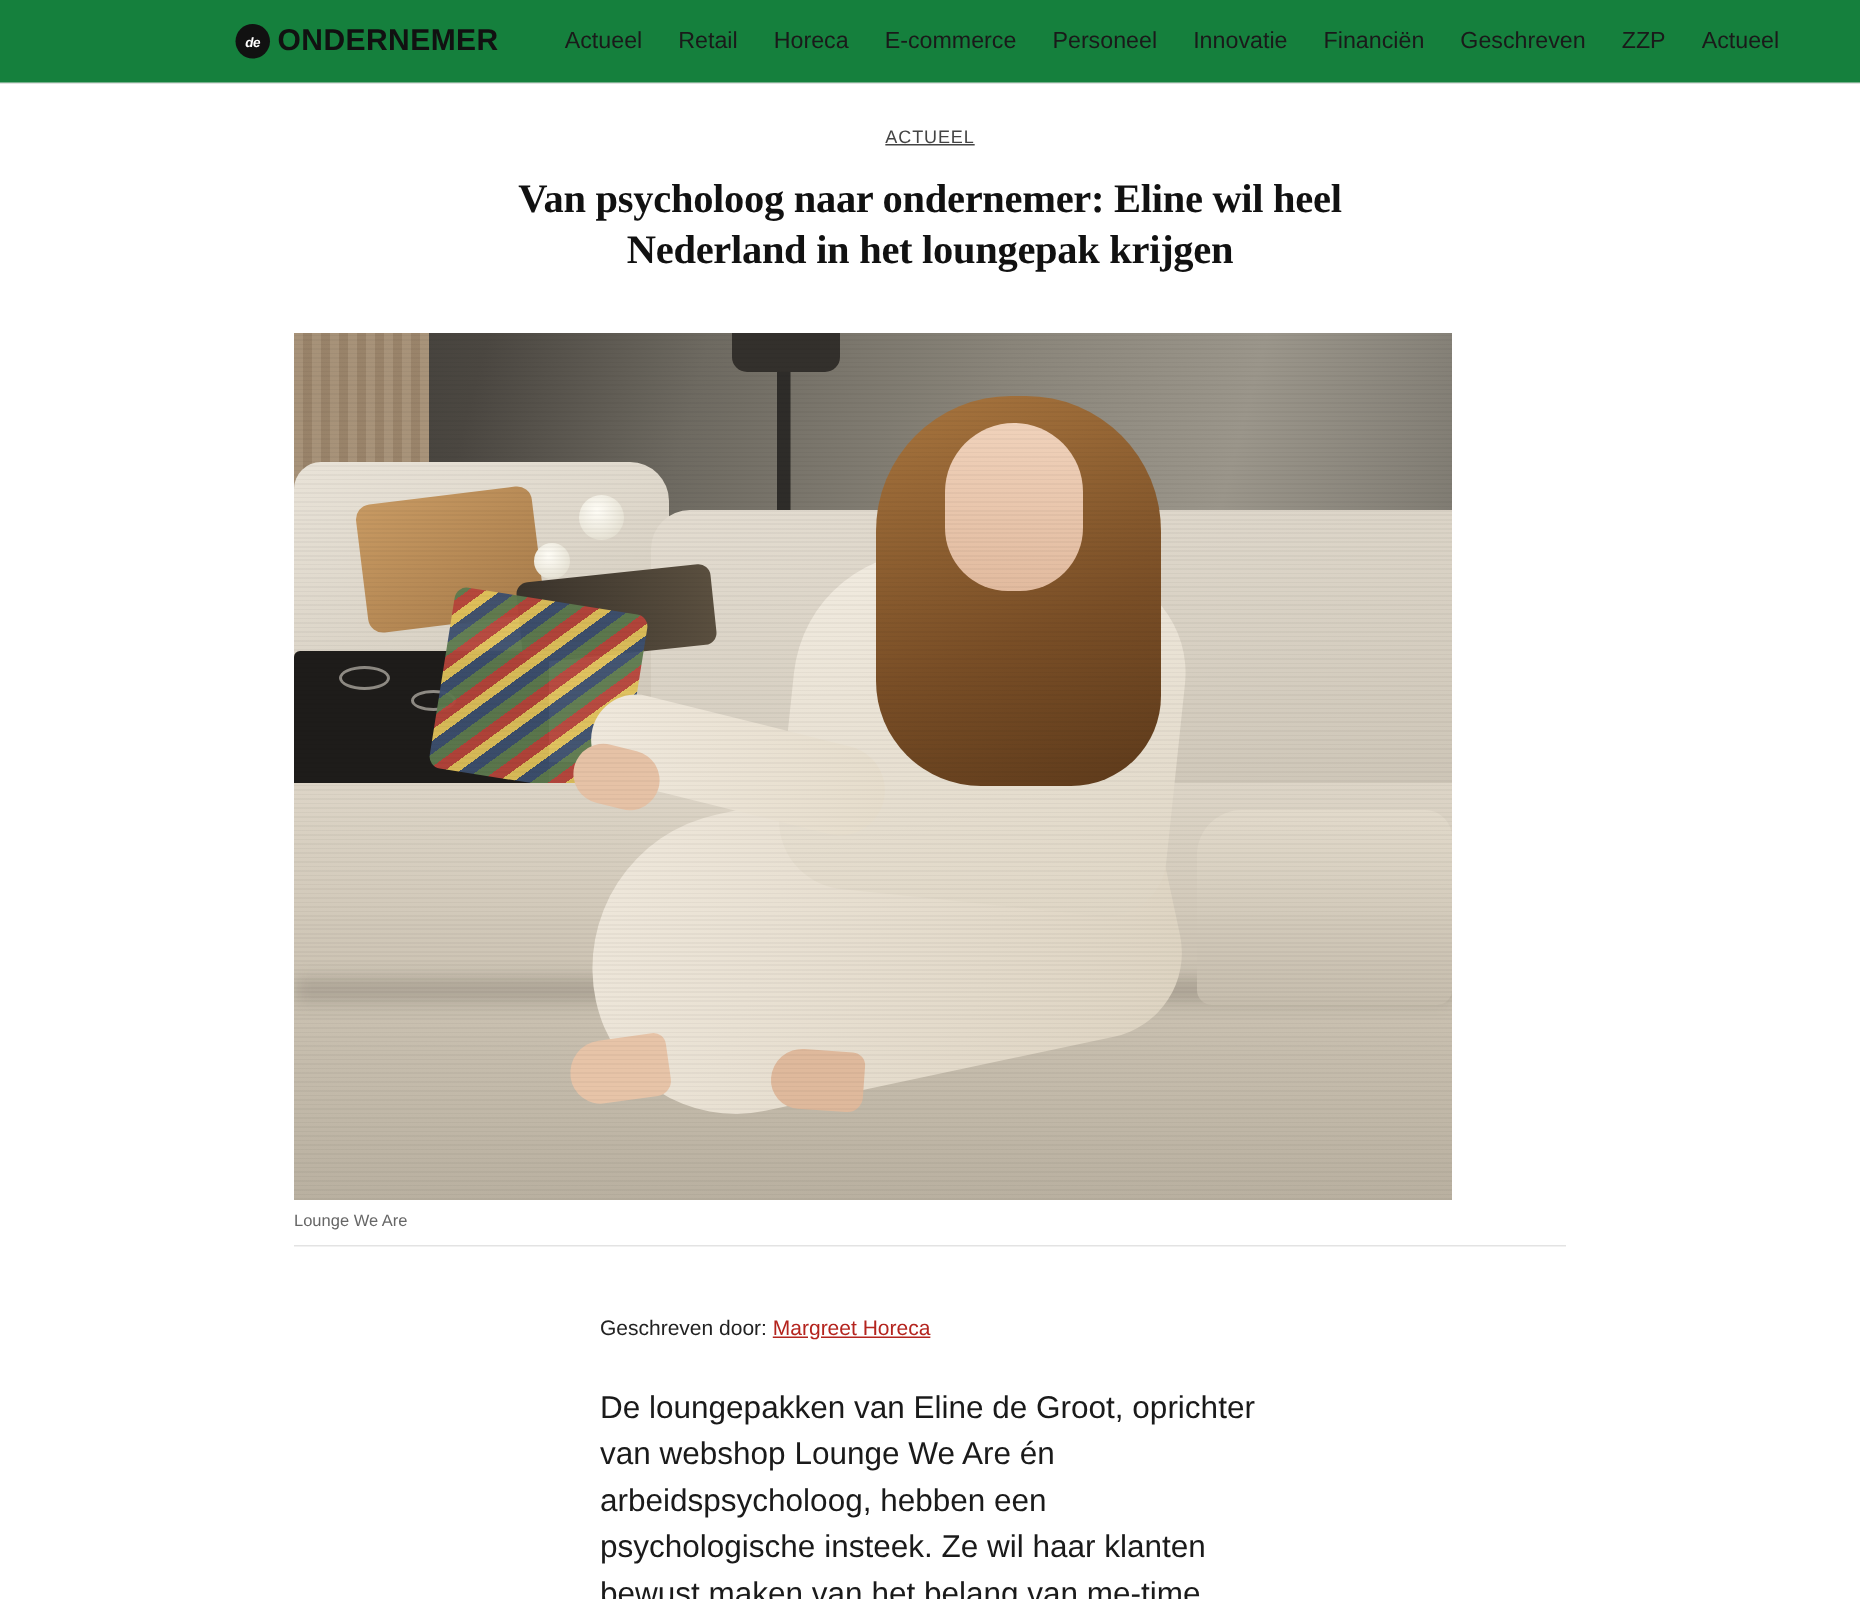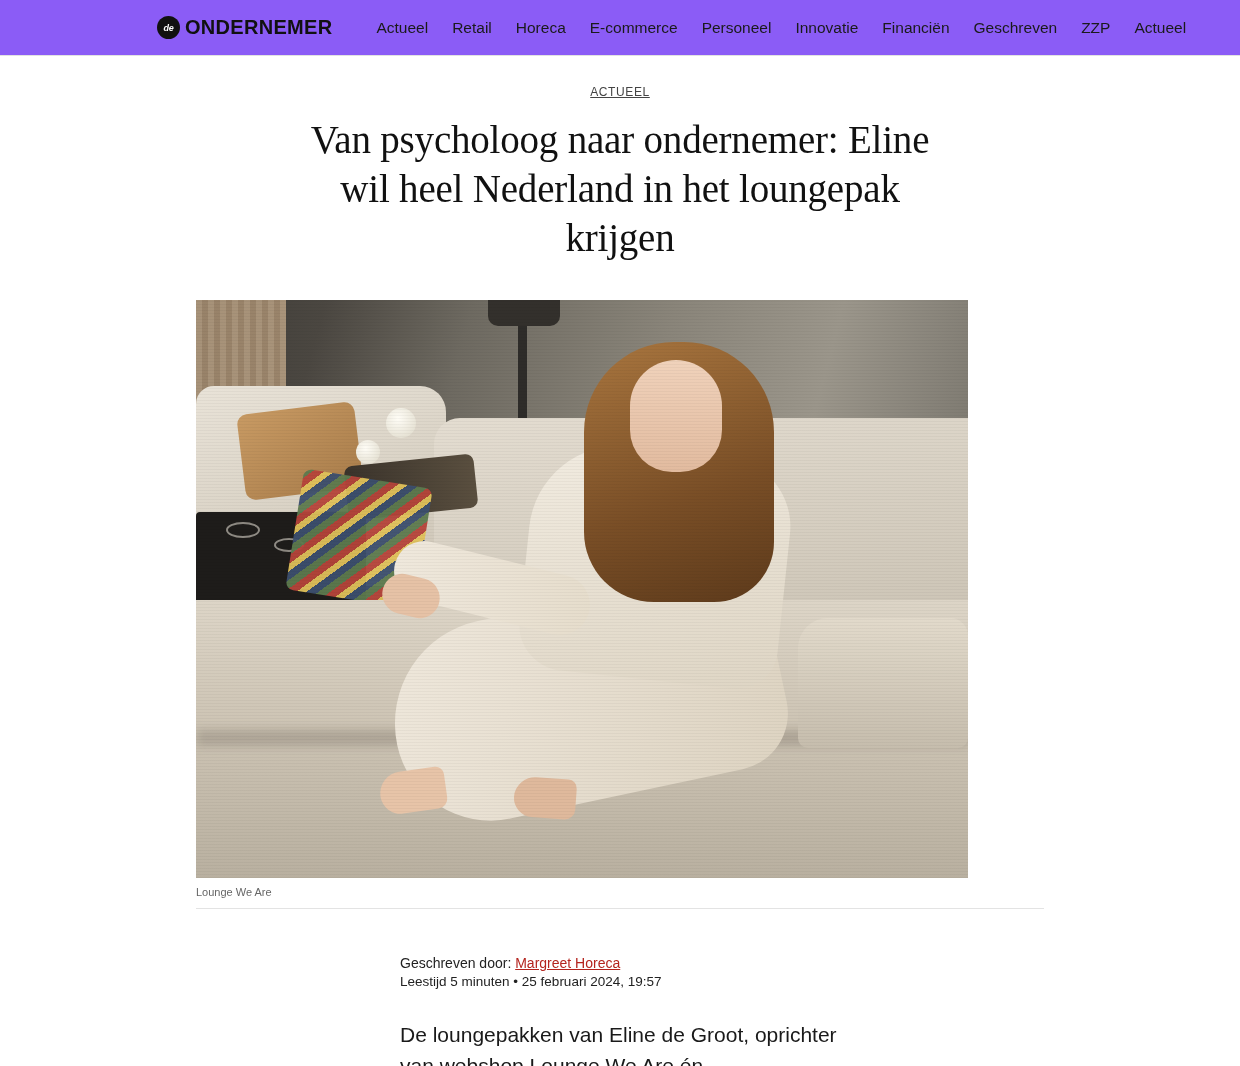--- a/index.html
+++ b/index.html
@@ -13,21 +13,21 @@
     overflow: hidden;
   }
 
   
   .site-header {
     height: 56px;
     border-bottom: 1px solid #e2e2e2;
     display: flex;
     align-items: center;
     padding-left: 157px;
-    background: #8b5cf6;
+    background: #15803d;
   }
   .logo {
     display: flex;
     align-items: center;
     gap: 5px;
     margin-right: 44px;
     white-space: nowrap;
   }
   .logo-mark {
     width: 23px;
@@ -77,23 +77,23 @@
     color: #444;
     text-decoration: underline;
     cursor: pointer;
     text-transform: uppercase;
   }
   .headline {
     width: 640px;
     margin: 0 auto;
     text-align: center;
     font-family: "Liberation Serif", serif;
-    font-size: 39px;
+    font-size: 27px;
     line-height: 1.25;
-    font-weight: normal;
+    font-weight: bold;
     color: #111;
     letter-spacing: -0.2px;
   }
 
   .figure {
     width: 848px;
     margin: 38px auto 0;
   }
   .figure-image {
     width: 772px;
@@ -321,22 +321,17 @@
       <div class="ph-grain"></div>
     </div>
     <figcaption class="figure-caption">Lounge We Are</figcaption>
   </figure>
 
   <div class="byline-block">
     <div class="byline">
       <span>Geschreven door:</span>
       <a class="byline-author">Margreet Horeca</a>
     </div>
-    <div class="meta">
-      <span>Leestijd 5 minuten</span>
-      <span>•</span>
-      <span>25 februari 2024, 19:57</span>
-    </div>
   </div>
 
   <p class="intro">De loungepakken van Eline de Groot, oprichter van webshop Lounge We Are én arbeidspsycholoog, hebben een psychologische insteek. Ze wil haar klanten bewust maken van het belang van me-time.</p>
 
 </main>
 
 </body></html>

